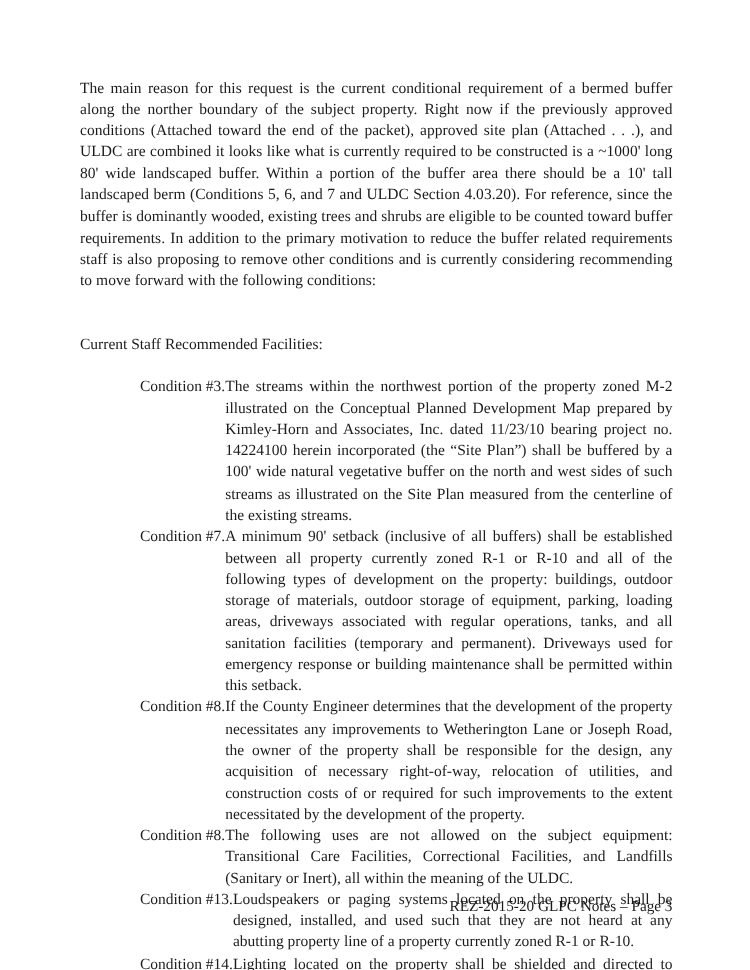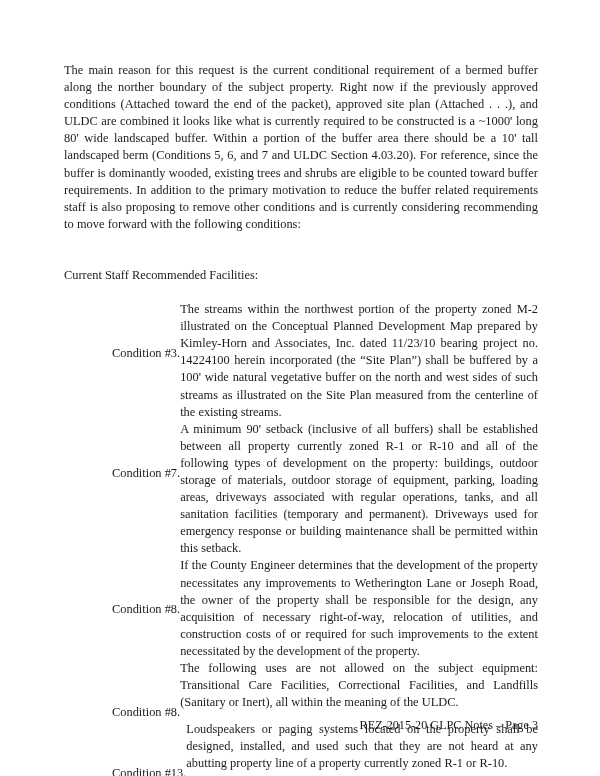--- a/index.html
+++ b/index.html
@@ -68,21 +68,20 @@
     line-height: 17.1px;
   }
 
   .condition-label {
     
     flex: 0 0 104px;
     padding-left: 48px;
     box-sizing: border-box;
     white-space: nowrap;
     text-align: left;
-    margin-top: 44px;
   }
 
   .condition-text {
     flex: 1 1 auto;
     text-align: justify;
     text-justify: inter-word;
     hyphens: none;
   }
 
   .footer {

